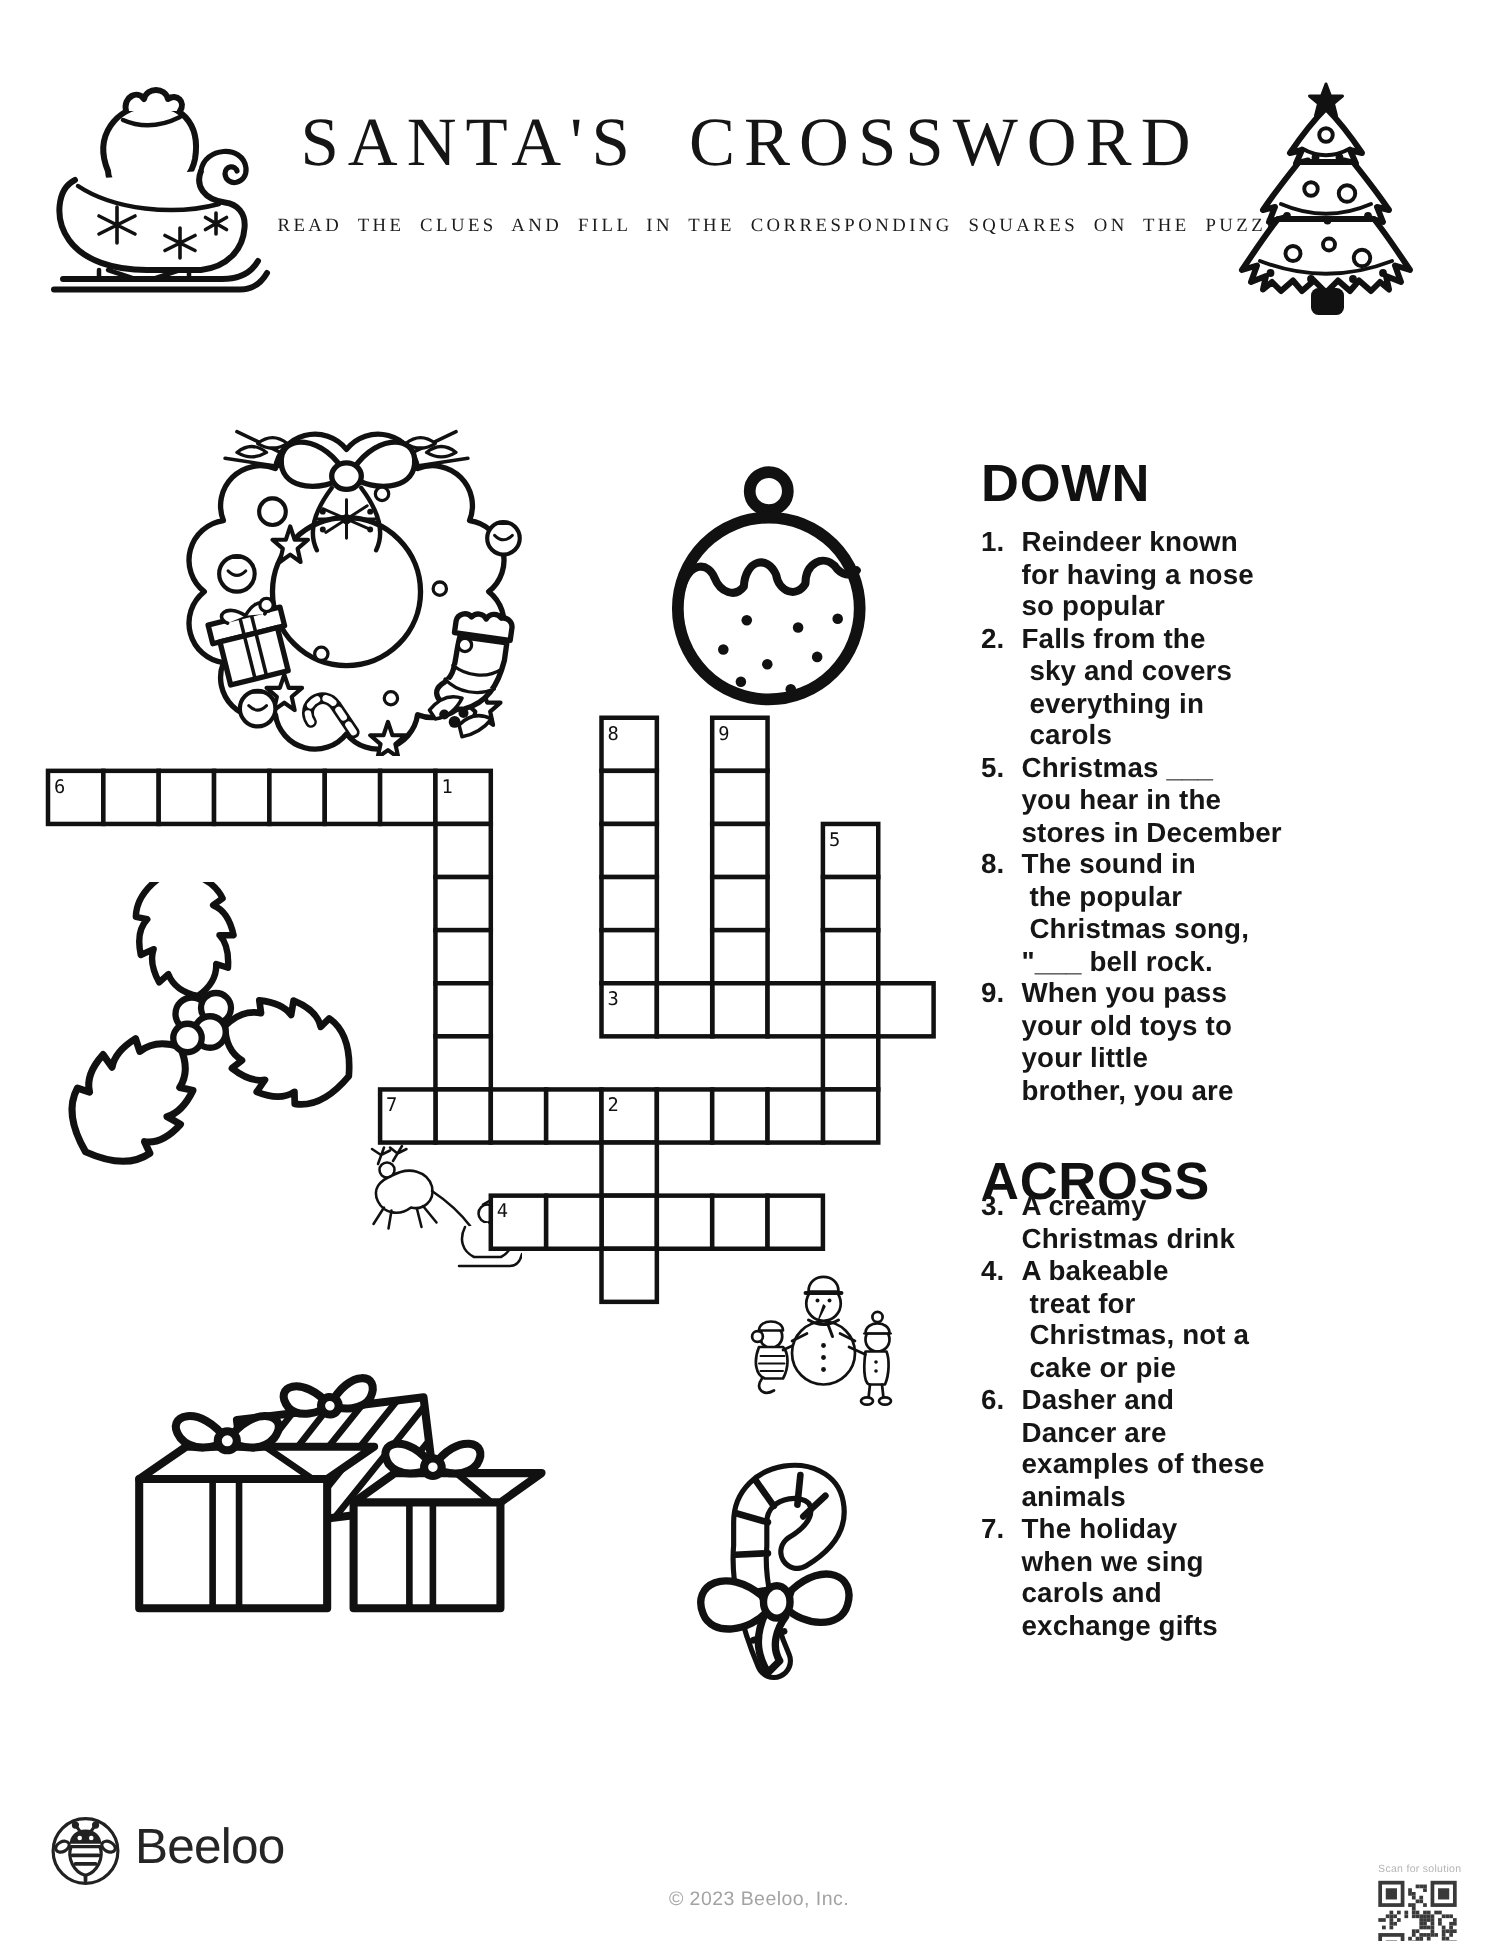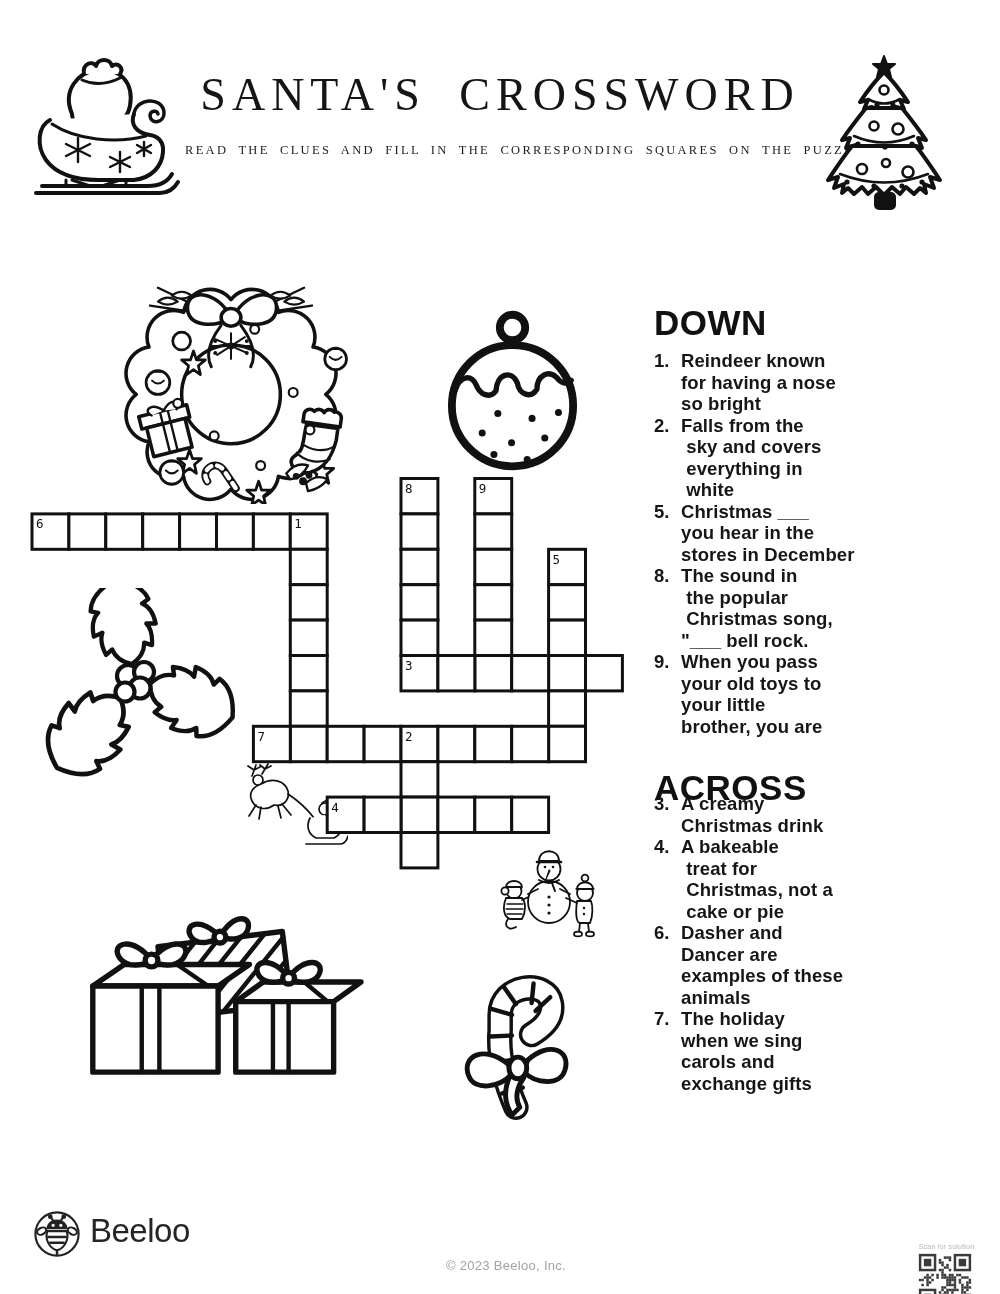--- a/index.html
+++ b/index.html
@@ -351,28 +351,28 @@
       <text x="405.0" y="740.8" font-family="&quot;DejaVu Sans Mono&quot;, monospace" font-size="12.5" fill="#111111">2</text>
       <text x="331.2" y="811.6" font-family="&quot;DejaVu Sans Mono&quot;, monospace" font-size="12.5" fill="#111111">4</text>
     </svg>
 
   <div class="clue-heading" style="top:303px;text-align:center;">DOWN</div>
   <div id="down-list" class="clue-list" style="top:350px;">
       <div class="clue">
         <span class="clue-num">1.</span>
         <span class="clue-txt">Reindeer known
 for having a nose
-so bright</span>
+so popular</span>
       </div>
       <div class="clue">
         <span class="clue-num">2.</span>
         <span class="clue-txt">Falls from the
  sky and covers
  everything in
- white</span>
+ carols</span>
       </div>
       <div class="clue">
         <span class="clue-num">5.</span>
         <span class="clue-txt">Christmas ___
 you hear in the
 stores in December</span>
       </div>
       <div class="clue">
         <span class="clue-num">8.</span>
         <span class="clue-txt">The sound in

